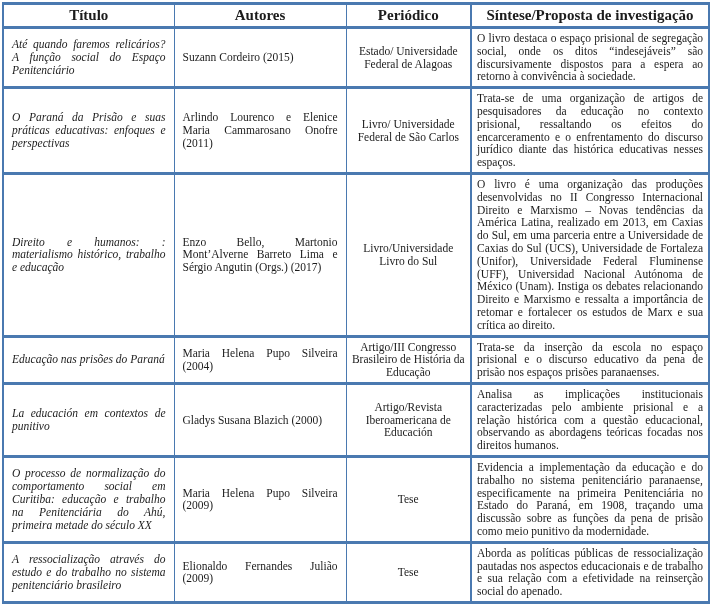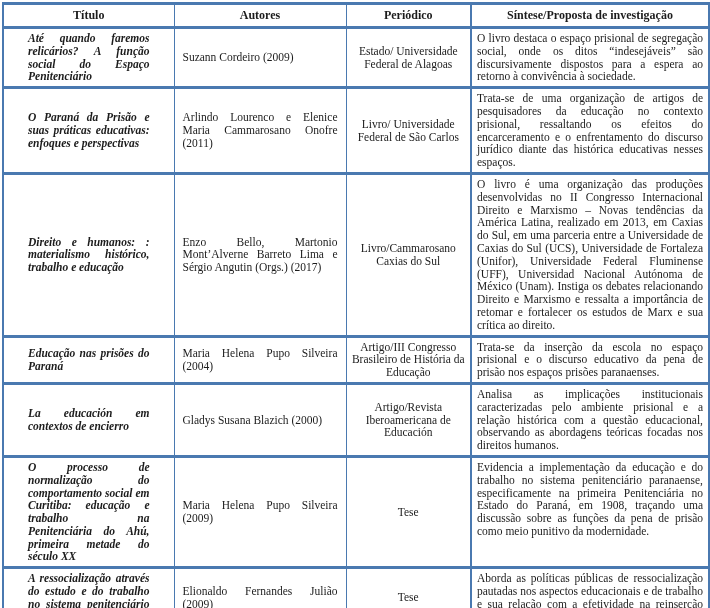--- a/index.html
+++ b/index.html
@@ -31,32 +31,31 @@
     border-top-width:3px;
     border-bottom-width:3px;
     padding:2px 6px;
     font-size:11.5px;
     line-height:12.8px;
     overflow:hidden;
     vertical-align:middle;
   }
   th.sintese-col, td.sintese{border-left-width:2px;}
   thead th{
-    font-size:12px;
+    font-size:15px;
     font-weight:bold;
     text-align:center;
     vertical-align:middle;
     height:24px;
     padding:3px 8px;
   }
   td.titulo{
     font-style:italic;
     text-align:justify;
-    padding:3px 24px;
-    font-weight:bold;
+    padding:3px 8px;
   }
   td.autores{
     text-align:justify;
     padding:3px 8px;
   }
   td.periodico{
     text-align:center;
     padding:2px 4px;
   }
   td.sintese{
@@ -86,44 +85,44 @@
     <tr>
       <th>Título</th>
       <th>Autores</th>
       <th>Periódico</th>
       <th class="sintese-col">Síntese/Proposta de investigação</th>
     </tr>
   </thead>
   <tbody>
     <tr class="r1">
       <td class="titulo">Até quando faremos relicários? A função social do Espaço Penitenciário</td>
-      <td class="autores">Suzann Cordeiro (2009)</td>
+      <td class="autores">Suzann Cordeiro (2015)</td>
       <td class="periodico">Estado/ Universidade Federal de Alagoas</td>
       <td class="sintese">O livro destaca o espaço prisional de segregação social, onde os ditos “indesejáveis” são discursivamente dispostos para a espera ao retorno à convivência à sociedade.</td>
     </tr>
     <tr class="r2">
       <td class="titulo">O Paraná da Prisão e suas práticas educativas: enfoques e perspectivas</td>
       <td class="autores">Arlindo Lourenco e Elenice Maria Cammarosano Onofre (2011)</td>
       <td class="periodico">Livro/ Universidade Federal de São Carlos</td>
       <td class="sintese">Trata-se de uma organização de artigos de pesquisadores da educação no contexto prisional, ressaltando os efeitos do encarceramento e o enfrentamento do discurso jurídico diante das histórica educativas nesses espaços.</td>
     </tr>
     <tr class="r3">
       <td class="titulo">Direito e humanos: : materialismo histórico, trabalho e educação</td>
       <td class="autores">Enzo Bello, Martonio Mont’Alverne Barreto Lima e Sérgio Angutin (Orgs.)  (2017)</td>
-      <td class="periodico">Livro/Cammarosano Caxias do Sul</td>
+      <td class="periodico">Livro/Universidade Livro do Sul</td>
       <td class="sintese">O livro é uma organização das produções desenvolvidas no II Congresso Internacional Direito e Marxismo – Novas tendências da América Latina, realizado em 2013, em Caxias do Sul, em uma parceria entre a Universidade de Caxias do Sul (UCS), Universidade de Fortaleza (Unifor), Universidade Federal Fluminense (UFF), Universidad Nacional Autónoma de México (Unam). Instiga os debates relacionando Direito e Marxismo e ressalta a importância de retomar e fortalecer os estudos de Marx e sua crítica ao direito.</td>
     </tr>
     <tr class="r4">
       <td class="titulo">Educação nas prisões do Paraná</td>
       <td class="autores">Maria Helena Pupo Silveira (2004)</td>
       <td class="periodico">Artigo/III Congresso Brasileiro de História da Educação</td>
       <td class="sintese">Trata-se da inserção da escola no espaço prisional e o discurso educativo da pena de prisão nos espaços prisões paranaenses.</td>
     </tr>
     <tr class="r5">
-      <td class="titulo">La educación em contextos de encierro</td>
+      <td class="titulo">La educación em contextos de punitivo</td>
       <td class="autores">Gladys Susana Blazich (2000)</td>
       <td class="periodico">Artigo/Revista Iberoamericana de Educación</td>
       <td class="sintese">Analisa as implicações institucionais caracterizadas pelo ambiente prisional e a relação histórica com a questão educacional, observando as abordagens teóricas focadas nos direitos humanos.</td>
     </tr>
     <tr class="r6">
       <td class="titulo">O processo de normalização do comportamento social em Curitiba: educação e trabalho na Penitenciária do Ahú, primeira metade do século XX</td>
       <td class="autores">Maria Helena Pupo Silveira (2009)</td>
       <td class="periodico">Tese</td>
       <td class="sintese">Evidencia a implementação da educação e do trabalho no sistema penitenciário paranaense, especificamente na primeira Penitenciária no Estado do Paraná, em 1908, traçando uma discussão sobre as funções da pena de prisão como meio punitivo da modernidade.</td>
     </tr>

